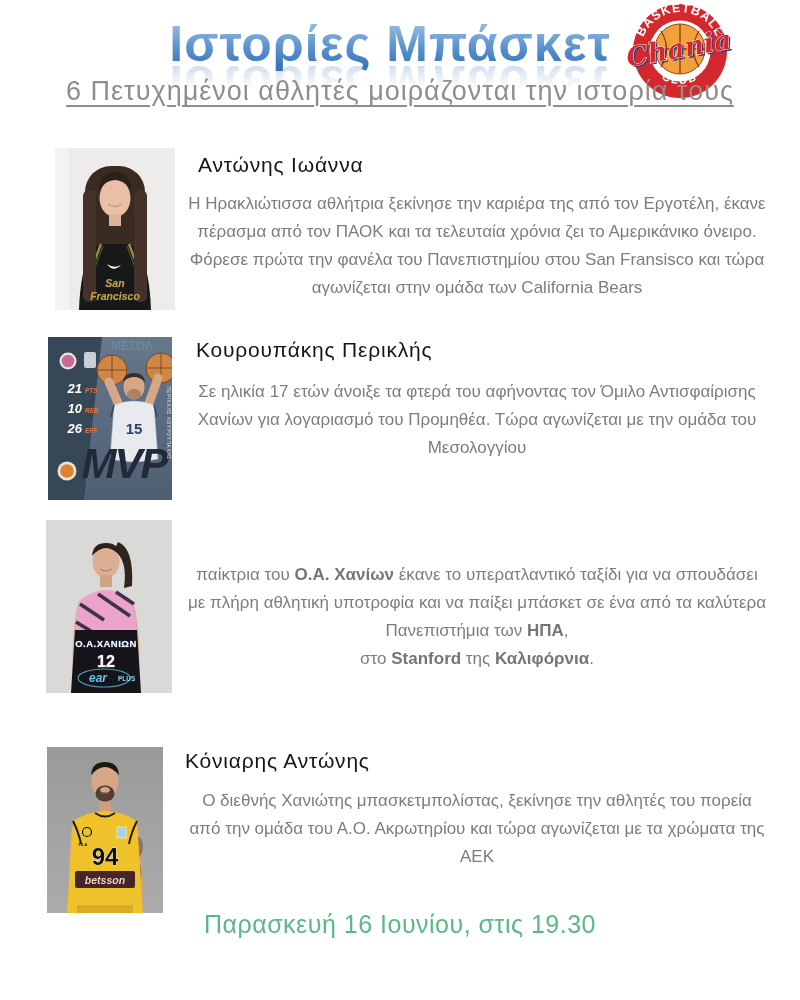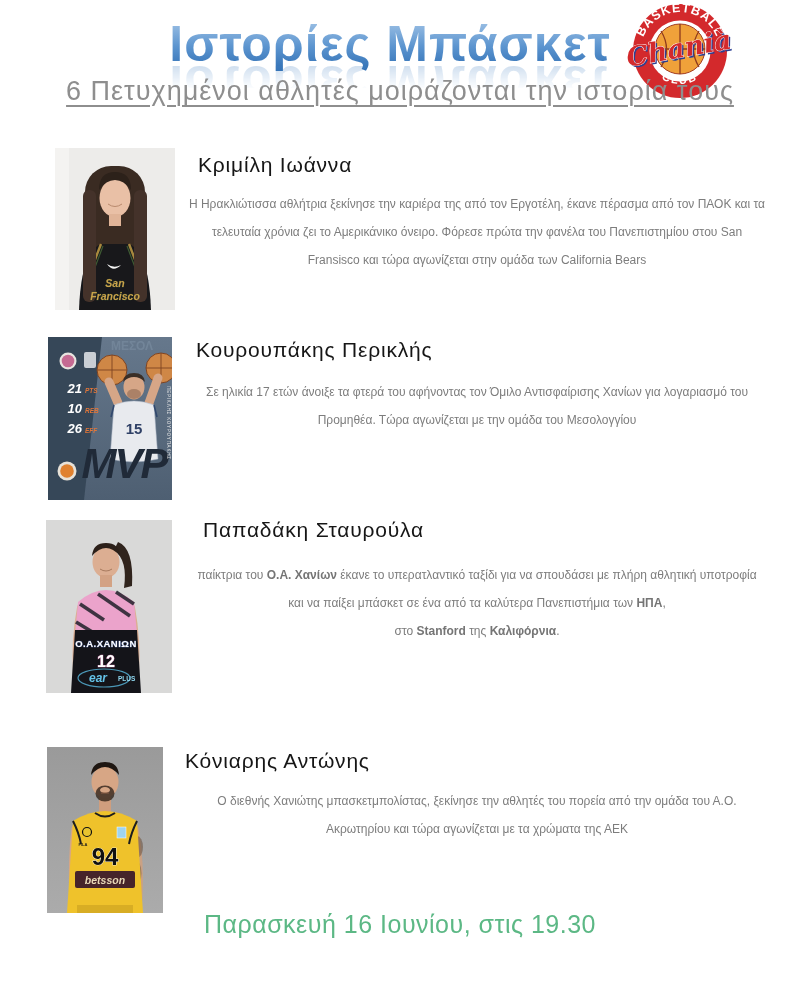--- a/index.html
+++ b/index.html
@@ -23,21 +23,21 @@
       mask-image:linear-gradient(to top,rgba(0,0,0,.85) 15%,rgba(0,0,0,0) 65%);}
   .page-subtitle{position:absolute;top:76px;left:20px;width:760px;text-align:center;
                  font-size:27px;color:#8e8e8e;letter-spacing:1px;
                  text-decoration:underline;text-decoration-thickness:2px;text-underline-offset:5px;}
   .club-logo{position:absolute;top:2px;left:620px;width:120px;height:98px;}
 
   
   .athlete-photo{position:absolute;display:block;}
   .athlete-name{position:absolute;font-size:21px;color:#161616;letter-spacing:.8px;}
   .athlete-bio{position:absolute;left:188px;width:578px;text-align:center;
-               font-size:12px;line-height:28px;color:#7d7d7d;}
+               font-size:17px;line-height:28px;color:#7d7d7d;}
   .athlete-bio .seg-bold{font-weight:bold;color:#757575;}
 
   
   .footer-line{position:absolute;left:0;width:800px;text-align:center;
                font-size:25px;color:#5cb885;letter-spacing:.5px;}
 </style>
 </head>
 <body>
 
 <div class="page">
@@ -82,21 +82,21 @@
     <path d="M46,96 L36,122 M74,96 L84,122" stroke="#a8893e" stroke-width="2.4" fill="none"></path>
     <path d="M48,98 L39,122 M72,98 L81,122" stroke="#3e5b33" stroke-width="1.2" fill="none"></path>
     <rect x="28" y="42" width="13" height="112" rx="6" fill="#44322a"></rect>
     <rect x="79" y="42" width="13" height="112" rx="6" fill="#44322a"></rect>
     <path d="M52,116 q7,5 14,1 q-8,8 -14,-1" fill="#f5f5f5"></path>
     <g font-size="10.5" font-style="italic" font-weight="bold" fill="#caa24a" text-anchor="middle" stroke="#3a5a35" stroke-width="0.3" style="paint-order:stroke">
       <text x="60" y="139">San</text>
       <text x="60" y="152">Francisco</text>
     </g>
   </svg>
-  <div class="athlete-name" style="left:198px;top:153px">Κριμίλη Ιωάννα</div>
+  <div class="athlete-name" style="left:198px;top:153px">Αντώνης Ιωάννα</div>
   <div class="athlete-bio" style="top:190px">Η Ηρακλιώτισσα αθλήτρια ξεκίνησε την καριέρα της από τον Εργοτέλη, έκανε πέρασμα από τον ΠΑΟΚ και τα τελευταία χρόνια ζει το Αμερικάνικο όνειρο. Φόρεσε πρώτα την φανέλα του Πανεπιστημίου στου San Fransisco και τώρα αγωνίζεται στην ομάδα των California Bears</div>
 
   <svg class="athlete-photo" style="left:48px;top:337px" width="124" height="163" viewBox="0 0 124 163">
     <defs>
       <linearGradient id="p2bg" x1="0" y1="0" x2="0" y2="1">
         <stop offset="0" stop-color="#66788c"></stop>
           <stop offset="1" stop-color="#4e5f72"></stop>
       </linearGradient>
     </defs>
     <rect width="124" height="163" fill="url(#p2bg)"></rect>
@@ -155,21 +155,20 @@
         <path d="M70,72 L88,84"></path>
         <path d="M30,102 L48,113"></path>
     </g>
     <path d="M29,110 L91,110 L95,173 L25,173 Z" fill="#141419"></path>
     <text x="60" y="127" font-size="9.5" font-weight="bold" fill="#ffffff" stroke="#5a77c0" stroke-width="0.5" style="paint-order:stroke" text-anchor="middle" letter-spacing="0.5">Ο.Α.ΧΑΝΙΩΝ</text>
     <text x="60" y="147" font-size="16" font-weight="bold" fill="#fefefe" stroke="#d06ea8" stroke-width="0.6" style="paint-order:stroke" text-anchor="middle">12</text>
     <ellipse cx="58" cy="158" rx="26" ry="9" fill="none" stroke="#58b7dc" stroke-width="1.2" opacity="0.8"></ellipse>
     <text x="52" y="162" font-size="12" font-weight="bold" font-style="italic" fill="#65c3e8" text-anchor="middle">ear</text>
     <text x="72" y="161" font-size="6.5" font-weight="bold" fill="#8fd6ee">PLUS</text>
   </svg>
-  <div class="athlete-name" style="left:203px;top:518px">Παπαδάκη Σταυρούλα</div>
   <div class="athlete-bio" style="top:561px"><span>παίκτρια του </span><span class="seg-bold">Ο.Α. Χανίων</span><span> έκανε το  υπερατλαντικό ταξίδι για να σπουδάσει με πλήρη αθλητική υποτροφία και να παίξει μπάσκετ σε ένα από τα καλύτερα Πανεπιστήμια των </span><span class="seg-bold">ΗΠΑ</span><span>,</span><br><span>στο </span><span class="seg-bold">Stanford</span><span> της </span><span class="seg-bold">Καλιφόρνια</span><span>.</span></div>
 
   <svg class="athlete-photo" style="left:47px;top:747px" width="116" height="166" viewBox="0 0 116 166">
     <defs>
       <linearGradient id="p4bg" x1="0" y1="0" x2="0" y2="1">
         <stop offset="0" stop-color="#9a9a9a"></stop>
           <stop offset="1" stop-color="#ababab"></stop>
       </linearGradient>
     </defs>
     <rect width="116" height="166" fill="url(#p4bg)"></rect>

